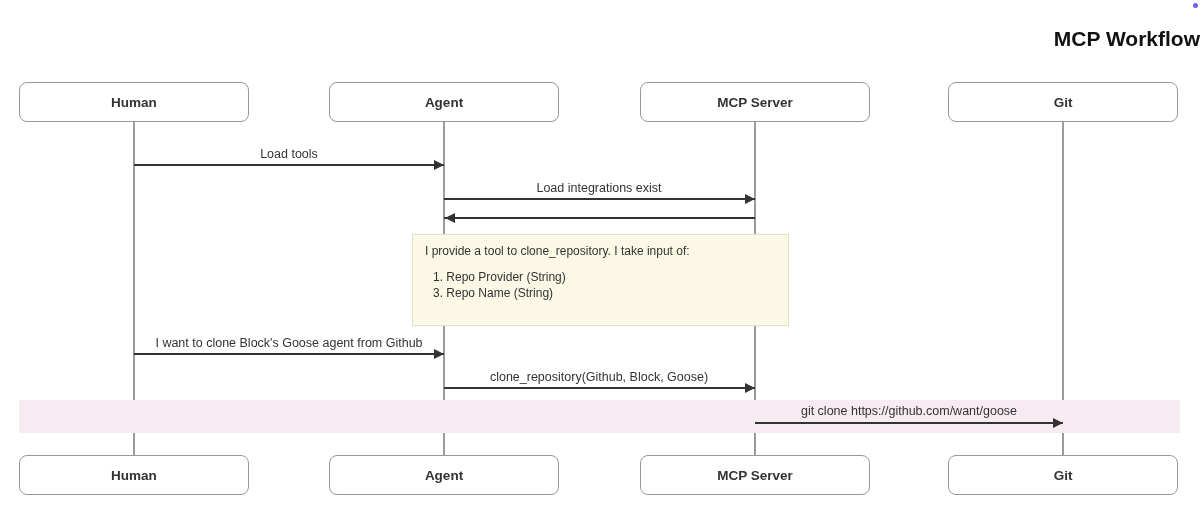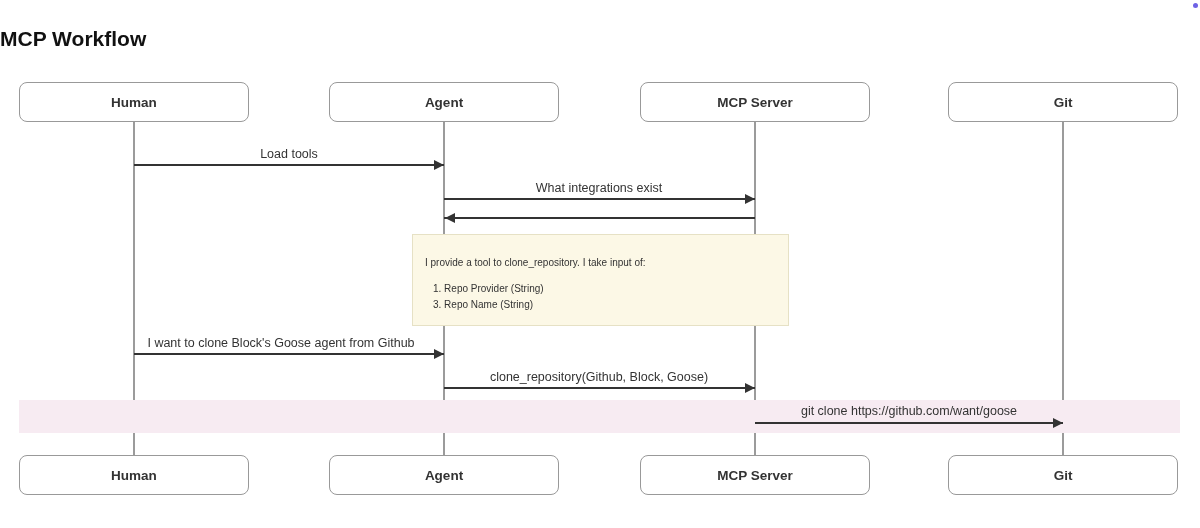--- a/index.html
+++ b/index.html
@@ -1,21 +1,21 @@
 <!DOCTYPE html>
 <html style="--note-bg: #fcf8e6; --note-border: #e6e1c5; --highlight-bg: #f7ebf2; --lifeline: #9b9b9b; --arrow: #333333; --actor-border: #999999; --text: #333333;"><head>
 <meta charset="utf-8">
 <style>
   html,body{margin:0;padding:0;background:#fff;}
   #stage{
     position:relative;width:1200px;height:528px;background:#ffffff;overflow:hidden;
     font-family:"Liberation Sans","DejaVu Sans",sans-serif;color:var(--text,#333);
   }
   .title{
-    position:absolute;left:0;top:27px;width:1200px;text-align:left;
+    position:absolute;left:0;top:27px;width:1200px;text-align:right;
     font-size:21px;font-weight:700;color:#111;
   }
   .actor{
     position:absolute;width:230px;height:40px;box-sizing:border-box;
     background:#fff;border:1px solid var(--actor-border,#999);border-radius:8px;
     display:flex;align-items:center;justify-content:center;
     font-size:13.5px;font-weight:700;color:var(--text,#333);
   }
   .lifeline{
     position:absolute;top:122px;height:333px;width:2px;
@@ -38,21 +38,21 @@
     border-left:10px solid var(--arrow,#333);
   }
   .arrow-left{
     position:absolute;width:0;height:0;
     border-top:5px solid transparent;border-bottom:5px solid transparent;
     border-right:10px solid var(--arrow,#333);
   }
   .note{
     position:absolute;left:412px;top:234px;width:377px;height:92px;box-sizing:border-box;
     background:var(--note-bg,#fcf8e6);border:1px solid var(--note-border,#e6e1c5);
-    padding:20px 12px;font-size:10px;line-height:16px;color:var(--text,#333);
+    padding:8px 12px;font-size:12px;line-height:16px;color:var(--text,#333);
   }
   .note .items{margin-top:10px;margin-left:8px;}
   .stray-dot{
     position:absolute;left:1193px;top:3px;width:5px;height:5px;border-radius:50%;
     background:#6e62e5;
   }
 </style>
 </head>
 <body>
 
@@ -81,40 +81,40 @@
     <span>Git</span>
   </div>
 
   <div>
     <div class="msg-label" style="left:289px;top:147px;">Load tools</div>
     <div class="msg-line" style="left:134px;top:164px;width:310px;"></div>
     <div class="arrow-right" style="left:434px;top:160px;"></div>
   </div>
 
   <div>
-    <div class="msg-label" style="left:599px;top:181px;">What integrations exist</div>
+    <div class="msg-label" style="left:599px;top:181px;">Load integrations exist</div>
     <div class="msg-line" style="left:444px;top:198px;width:311px;"></div>
     <div class="arrow-right" style="left:745px;top:194px;"></div>
   </div>
 
   <div>
     <div class="msg-line" style="left:444px;top:217px;width:311px;"></div>
     <div class="arrow-left" style="left:445px;top:213px;"></div>
   </div>
 
   <div class="note">
     <div>I provide a tool to clone_repository. I take input of:</div>
     <div class="items">
       <div>1. Repo Provider (String)</div>
       <div>3. Repo Name (String)</div>
     </div>
   </div>
 
   <div>
-    <div class="msg-label" style="left:281px;top:336px;">I want to clone Block's Goose agent from Github</div>
+    <div class="msg-label" style="left:289px;top:336px;">I want to clone Block's Goose agent from Github</div>
     <div class="msg-line" style="left:134px;top:353px;width:310px;"></div>
     <div class="arrow-right" style="left:434px;top:349px;"></div>
   </div>
 
   <div>
     <div class="msg-label" style="left:599px;top:370px;">clone_repository(Github, Block, Goose)</div>
     <div class="msg-line" style="left:444px;top:387px;width:311px;"></div>
     <div class="arrow-right" style="left:745px;top:383px;"></div>
   </div>
 

